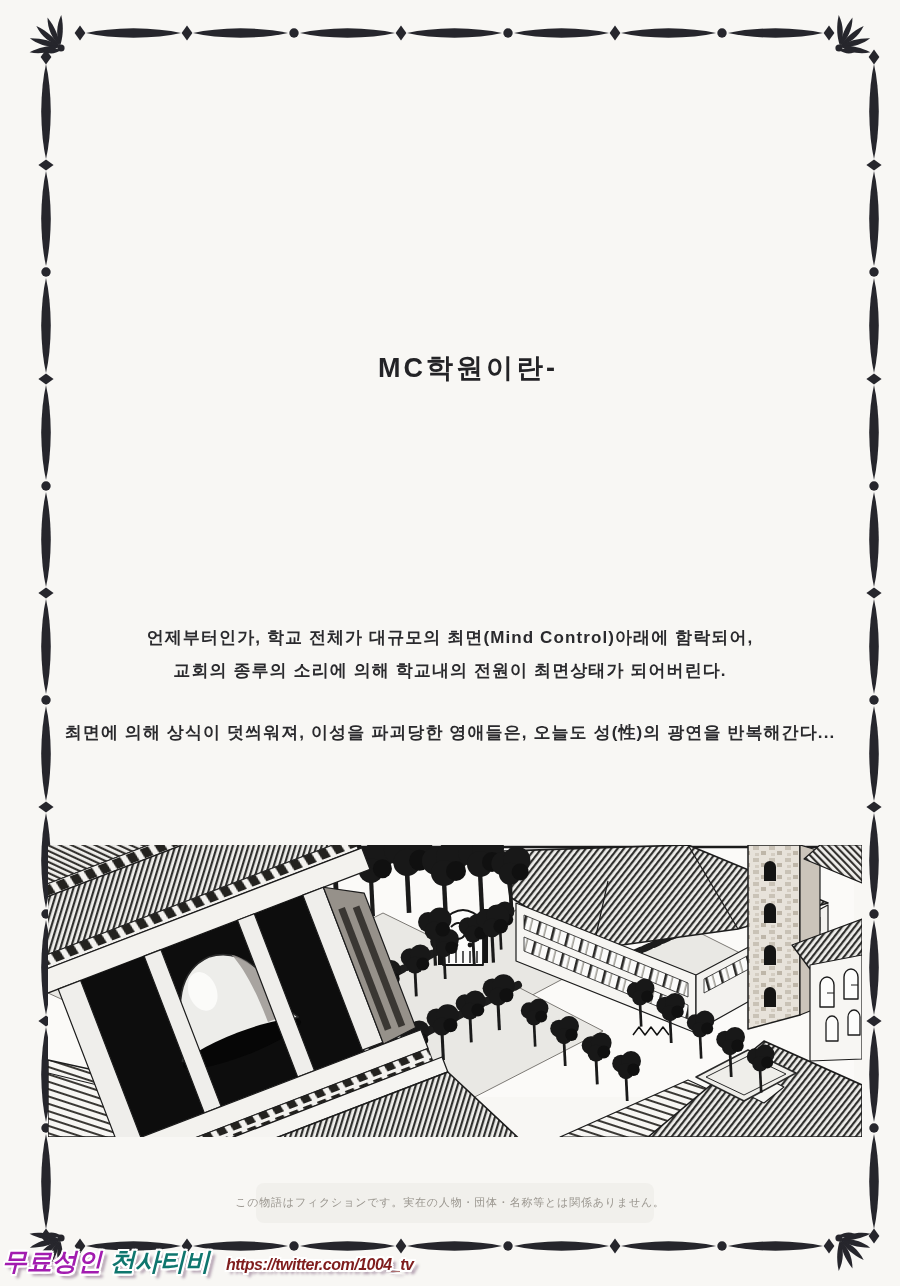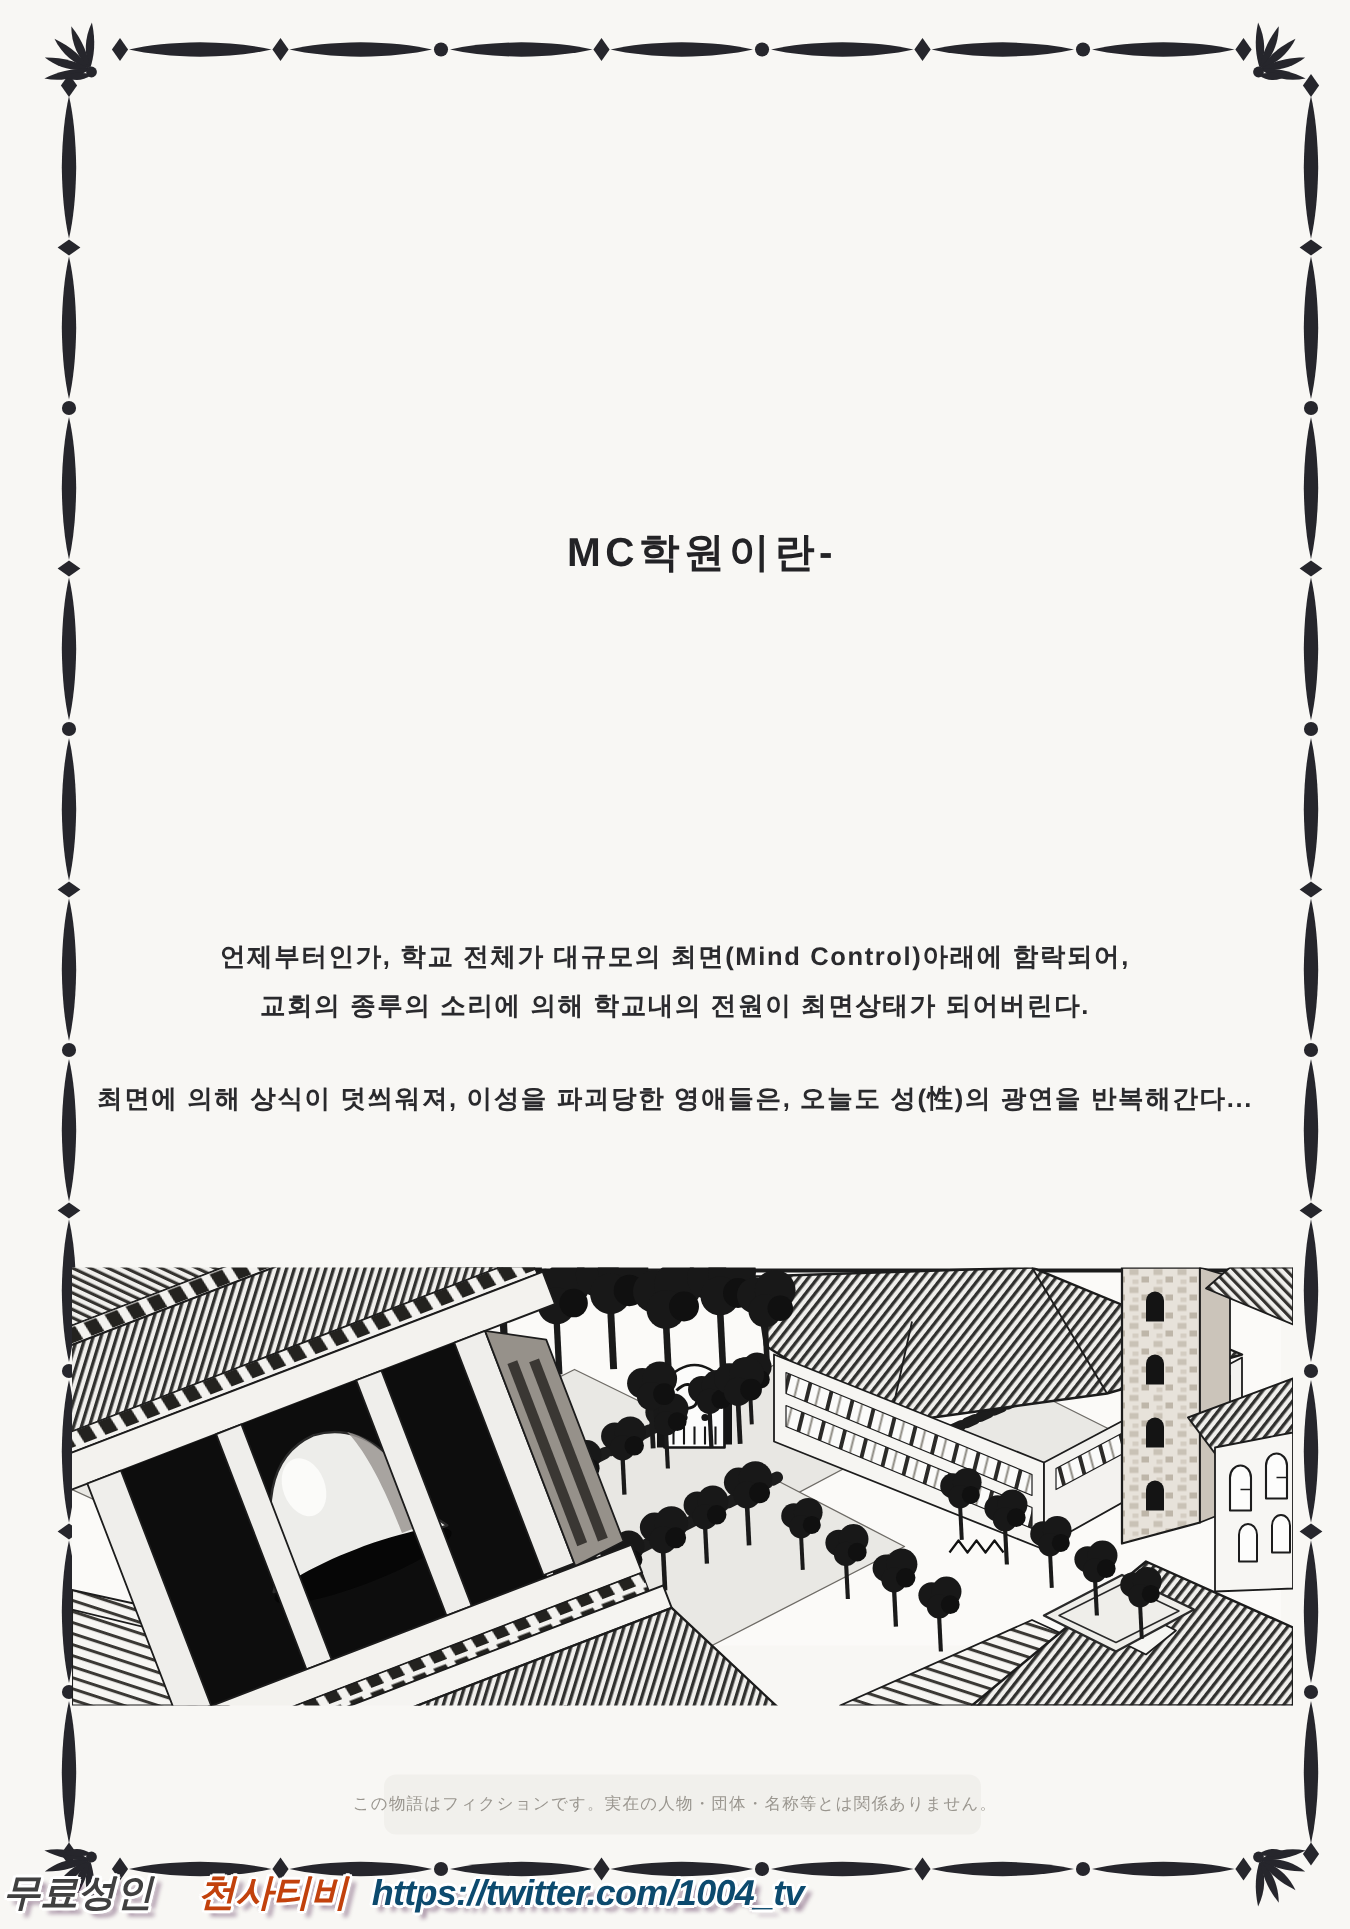--- a/index.html
+++ b/index.html
@@ -30,23 +30,23 @@
   .watermark {
     position:absolute; left:2px; top:1245px; z-index:9;
     font-size:25px; font-weight:bold; font-style:italic; white-space:nowrap;
   }
   .watermark span, .watermark a {
     text-shadow:
       2px 0 0 #fff, -2px 0 0 #fff, 0 2px 0 #fff, 0 -2px 0 #fff,
       1.6px 1.6px 0 #fff, -1.6px -1.6px 0 #fff, 1.6px -1.6px 0 #fff, -1.6px 1.6px 0 #fff,
       4px 4px 3px rgba(60,10,60,0.45);
   }
-  .wm-prefix { color:#404040; }
-  .wm-brand  { color:#c2410c; margin-left:23px; }
-  .wm-url    { color:#0c4a6e; margin-left:9px; font-size:24px; letter-spacing:-0.5px; text-decoration:none; }
+  .wm-prefix { color:#a21caf; }
+  .wm-brand  { color:#0f766e; margin-left:1px; }
+  .wm-url    { color:#7f1d1d; margin-left:9px; font-size:16px; letter-spacing:-0.5px; text-decoration:none; }
   svg { display:block; }
 </style>
 </head>
 <body>
 
 <div class="page">
 
   <svg class="abs" style="left:0;top:0;" width="900" height="1286" viewBox="0 0 900 1286">
     <defs>
       <path id="sp" d="M0,0 Q19,-4.4 47.5,-4.8 Q76,-4.4 95,0 Q76,4.4 47.5,4.8 Q19,4.4 0,0 Z"></path>

